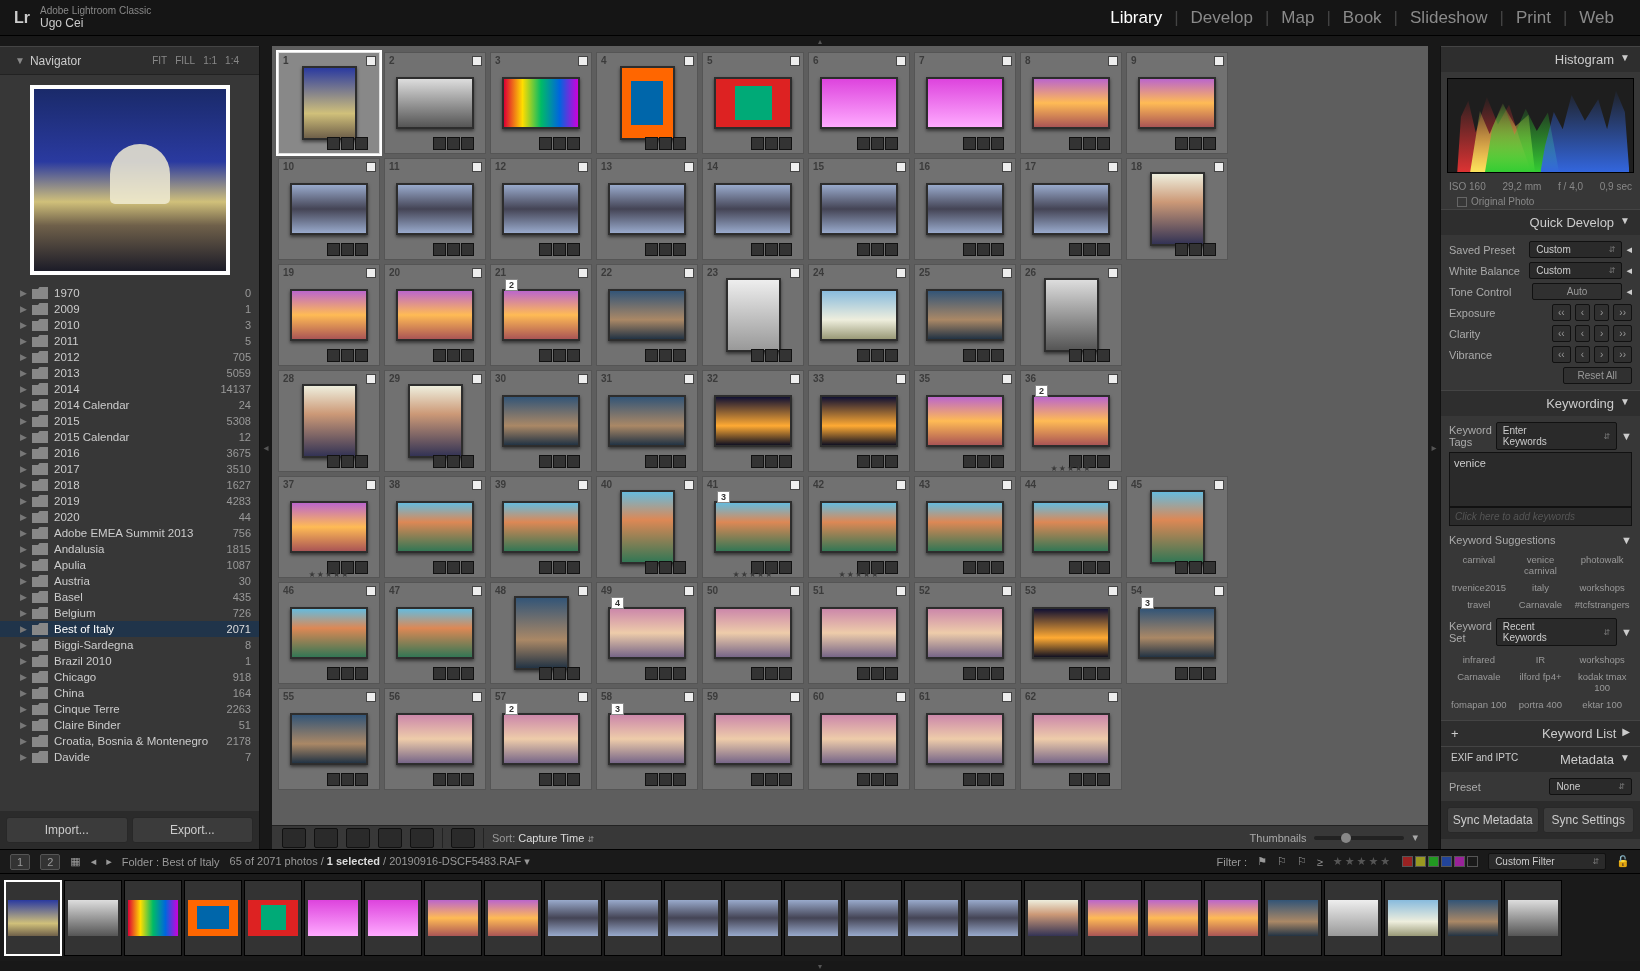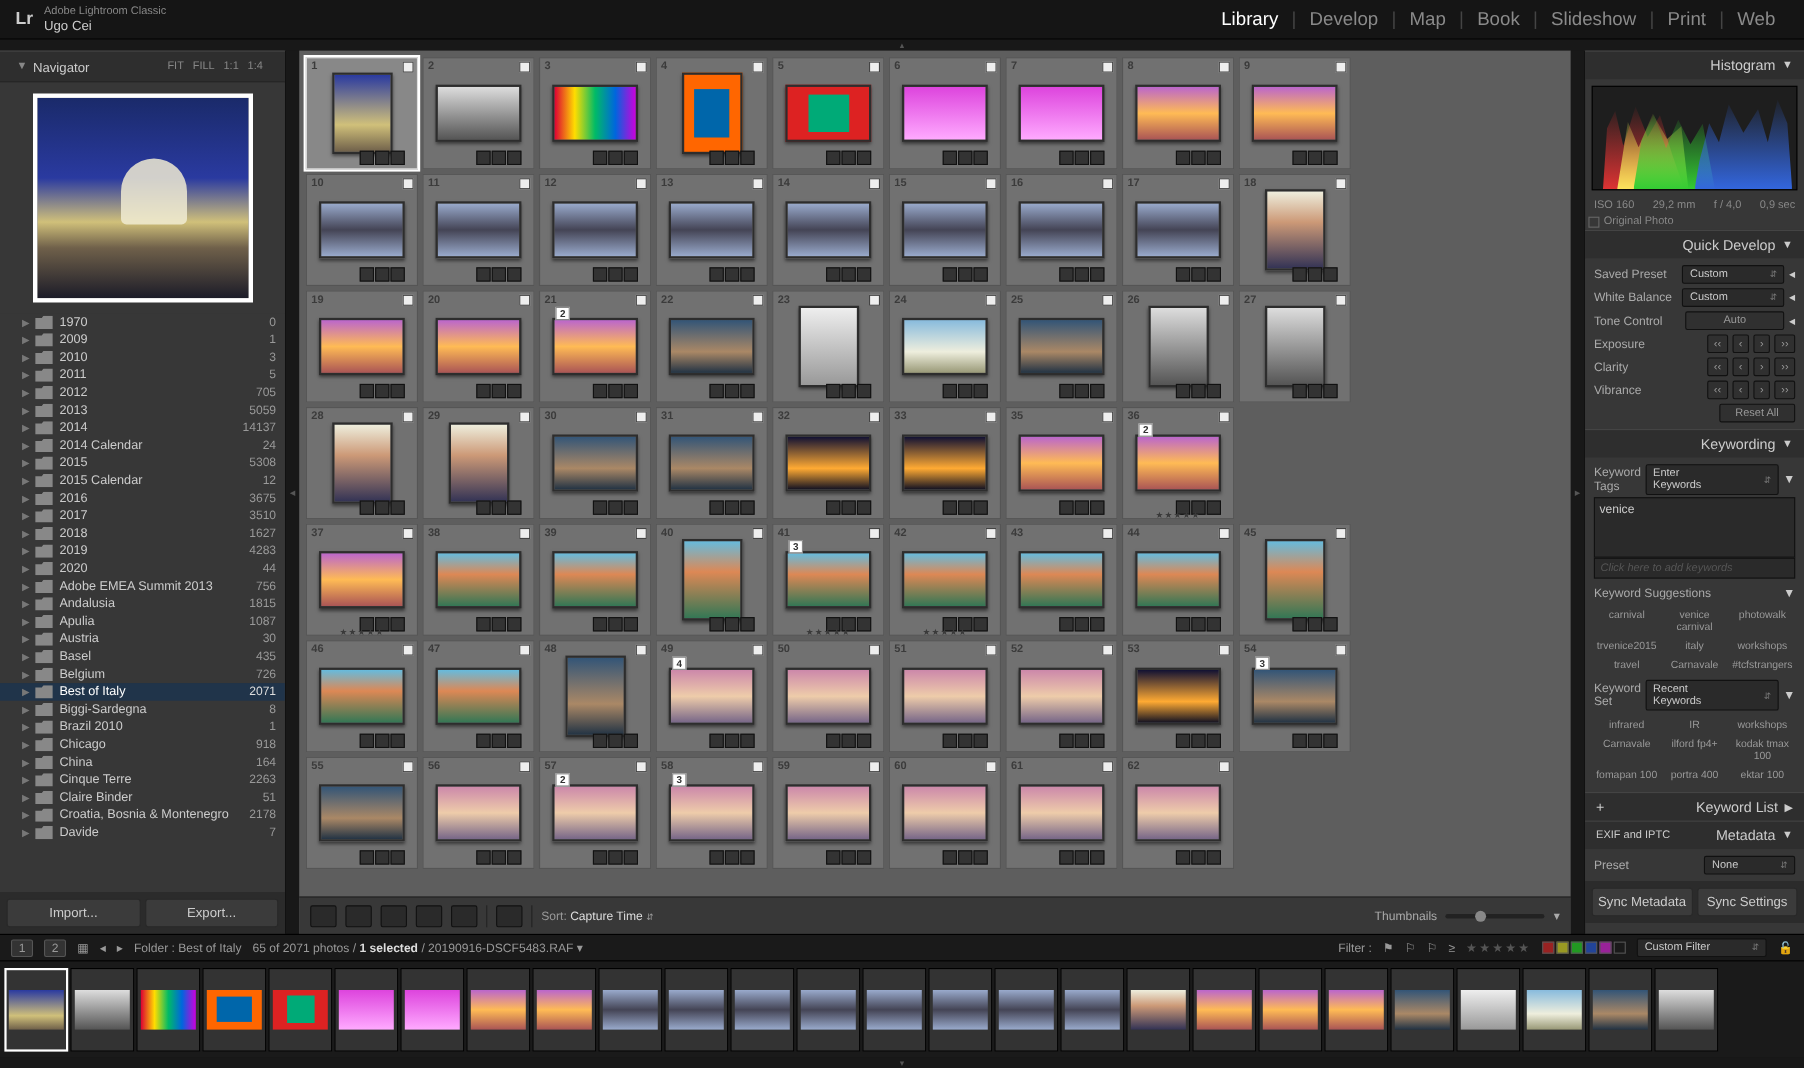--- a/index.html
+++ b/index.html
@@ -78,40 +78,40 @@
 .t-brg{background:linear-gradient(180deg,#9ac 0%,#445 50%,#9ac 100%);}
 .t-arch{background:linear-gradient(180deg,#eee 0%,#999 100%);}
 .t-pisa{background:linear-gradient(180deg,#8bd 0%,#eed 60%,#997 100%);}
 .t-city{background:linear-gradient(180deg,#357 0%,#a86 60%,#234 100%);}
 .t-night{background:linear-gradient(180deg,#113 0%,#fa3 60%,#112 100%);}
 .t-cliff{background:linear-gradient(180deg,#6bd 0%,#d85 40%,#375 100%);}
 .t-rome{background:linear-gradient(180deg,#c8a 0%,#eca 50%,#768 100%);}
 .t-man{background:linear-gradient(180deg,#eed 0%,#c97 40%,#335 100%);}
 
 
-.gtool { height:34px; background:#383838; border-top:1px solid #222; display:flex; align-items:center; padding:0 10px; gap:8px; font-size:11px;}
+.gtool { height:24px; background:#383838; border-top:1px solid #222; display:flex; align-items:center; padding:0 10px; gap:8px; font-size:11px;}
 .gtool .tbtn{width:24px;height:20px;background:#2a2a2a;border:1px solid #111;border-radius:2px;cursor:pointer;}
 .gtool .sep2{width:1px;height:20px;background:#222;}
 .gtool .sort{color:#999;}
 .gtool .sort b{color:#ddd;font-weight:400;}
 .gtool .spacer{flex:1;}
 .gtool .slider{width:90px;height:4px;background:#222;border-radius:2px;position:relative;cursor:pointer;}
 .gtool .slider::after{content:'';position:absolute;width:10px;height:10px;background:#888;border-radius:50%;top:-3px;left:30%;}
 
 
 .hist { height:95px; margin:6px; background:#1e1e1e; border:1px solid #000; position:relative; overflow:hidden;}
 .hist .sh{position:absolute;bottom:0;}
 .hist .sh.r{left:5%;width:40%;height:85%;background:linear-gradient(180deg,transparent,#d33);clip-path:polygon(0 100%,5% 30%,15% 10%,25% 50%,40% 5%,55% 40%,70% 15%,85% 60%,100% 100%);}
 .hist .sh.g{left:20%;width:40%;height:80%;background:linear-gradient(180deg,transparent,#3c3);clip-path:polygon(0 100%,10% 40%,25% 8%,40% 50%,55% 15%,70% 45%,85% 20%,100% 100%);}
 .hist .sh.y{left:12%;width:35%;height:82%;background:linear-gradient(180deg,transparent,#dd3);clip-path:polygon(0 100%,15% 20%,30% 50%,50% 10%,70% 40%,90% 25%,100% 100%);mix-blend-mode:screen;}
 .hist .sh.b{left:50%;width:48%;height:92%;background:linear-gradient(180deg,transparent,#36d);clip-path:polygon(0 100%,5% 70%,15% 30%,25% 50%,35% 10%,50% 40%,65% 15%,75% 50%,85% 5%,95% 30%,100% 100%);}
 .histinfo{display:flex;justify-content:space-between;font-size:10px;padding:2px 8px;color:#888;}
-.chk{display:flex;align-items:center;gap:4px;font-size:10px;padding:2px 3px;color:#888;}
+.chk{display:flex;align-items:center;gap:4px;font-size:10px;padding:2px 16px;color:#888;}
 .chk .box{width:10px;height:10px;border:1px solid #666;}
-.sec-h{background:#2e2e2e;padding:5px 10px;display:flex;justify-content:flex-end;align-items:center;font-size:13px;border-top:1px solid #444;cursor:pointer;}
+.sec-h{background:#2e2e2e;padding:5px 10px;display:flex;justify-content:flex-end;align-items:flex-start;font-size:13px;border-top:1px solid #444;cursor:pointer;}
 .sec-h .tri{font-size:10px;margin-left:6px;}
 .sec-body{padding:4px 8px;background:#373737;}
 .prow{display:flex;align-items:center;gap:4px;padding:2px 0;font-size:11px;}
 .prow .lbl{flex:1;color:#aaa;}
 .psel{background:#2a2a2a;border:1px solid #111;padding:2px 6px;font-size:10px;color:#ccc;border-radius:2px;min-width:70px;display:flex;justify-content:space-between;align-items:center;cursor:pointer;gap:38px;}
 .psel .dd{font-size:8px;color:#777;}
 .pbtn{background:#303030;border:1px solid #111;border-radius:2px;padding:2px 5px;font-size:10px;color:#999;cursor:pointer;min-width:14px;text-align:center;}
 .pbtn.wide{flex:1;}
 
 .kw-box{background:#2a2a2a;border:1px solid #111;min-height:55px;padding:4px;font-size:11px;color:#ccc;}
@@ -693,30 +693,20 @@
               <div class="pick"></div>
               <div class="badges">
                 <div class="bdg"></div>
                 <div class="bdg"></div>
                 <div class="bdg"></div>
               </div>
             </div>
             <div class="cell">
               <div class="thumb p t-bw"></div>
               <div class="idx">26</div>
-              <div class="pick"></div>
-              <div class="badges">
-                <div class="bdg"></div>
-                <div class="bdg"></div>
-                <div class="bdg"></div>
-              </div>
-            </div>
-            <div class="cell">
-              <div class="thumb p t-bw"></div>
-              <div class="idx">27</div>
               <div class="pick"></div>
               <div class="badges">
                 <div class="bdg"></div>
                 <div class="bdg"></div>
                 <div class="bdg"></div>
               </div>
             </div>
           </div>
           <div class="grid-row">
             <div class="cell">

